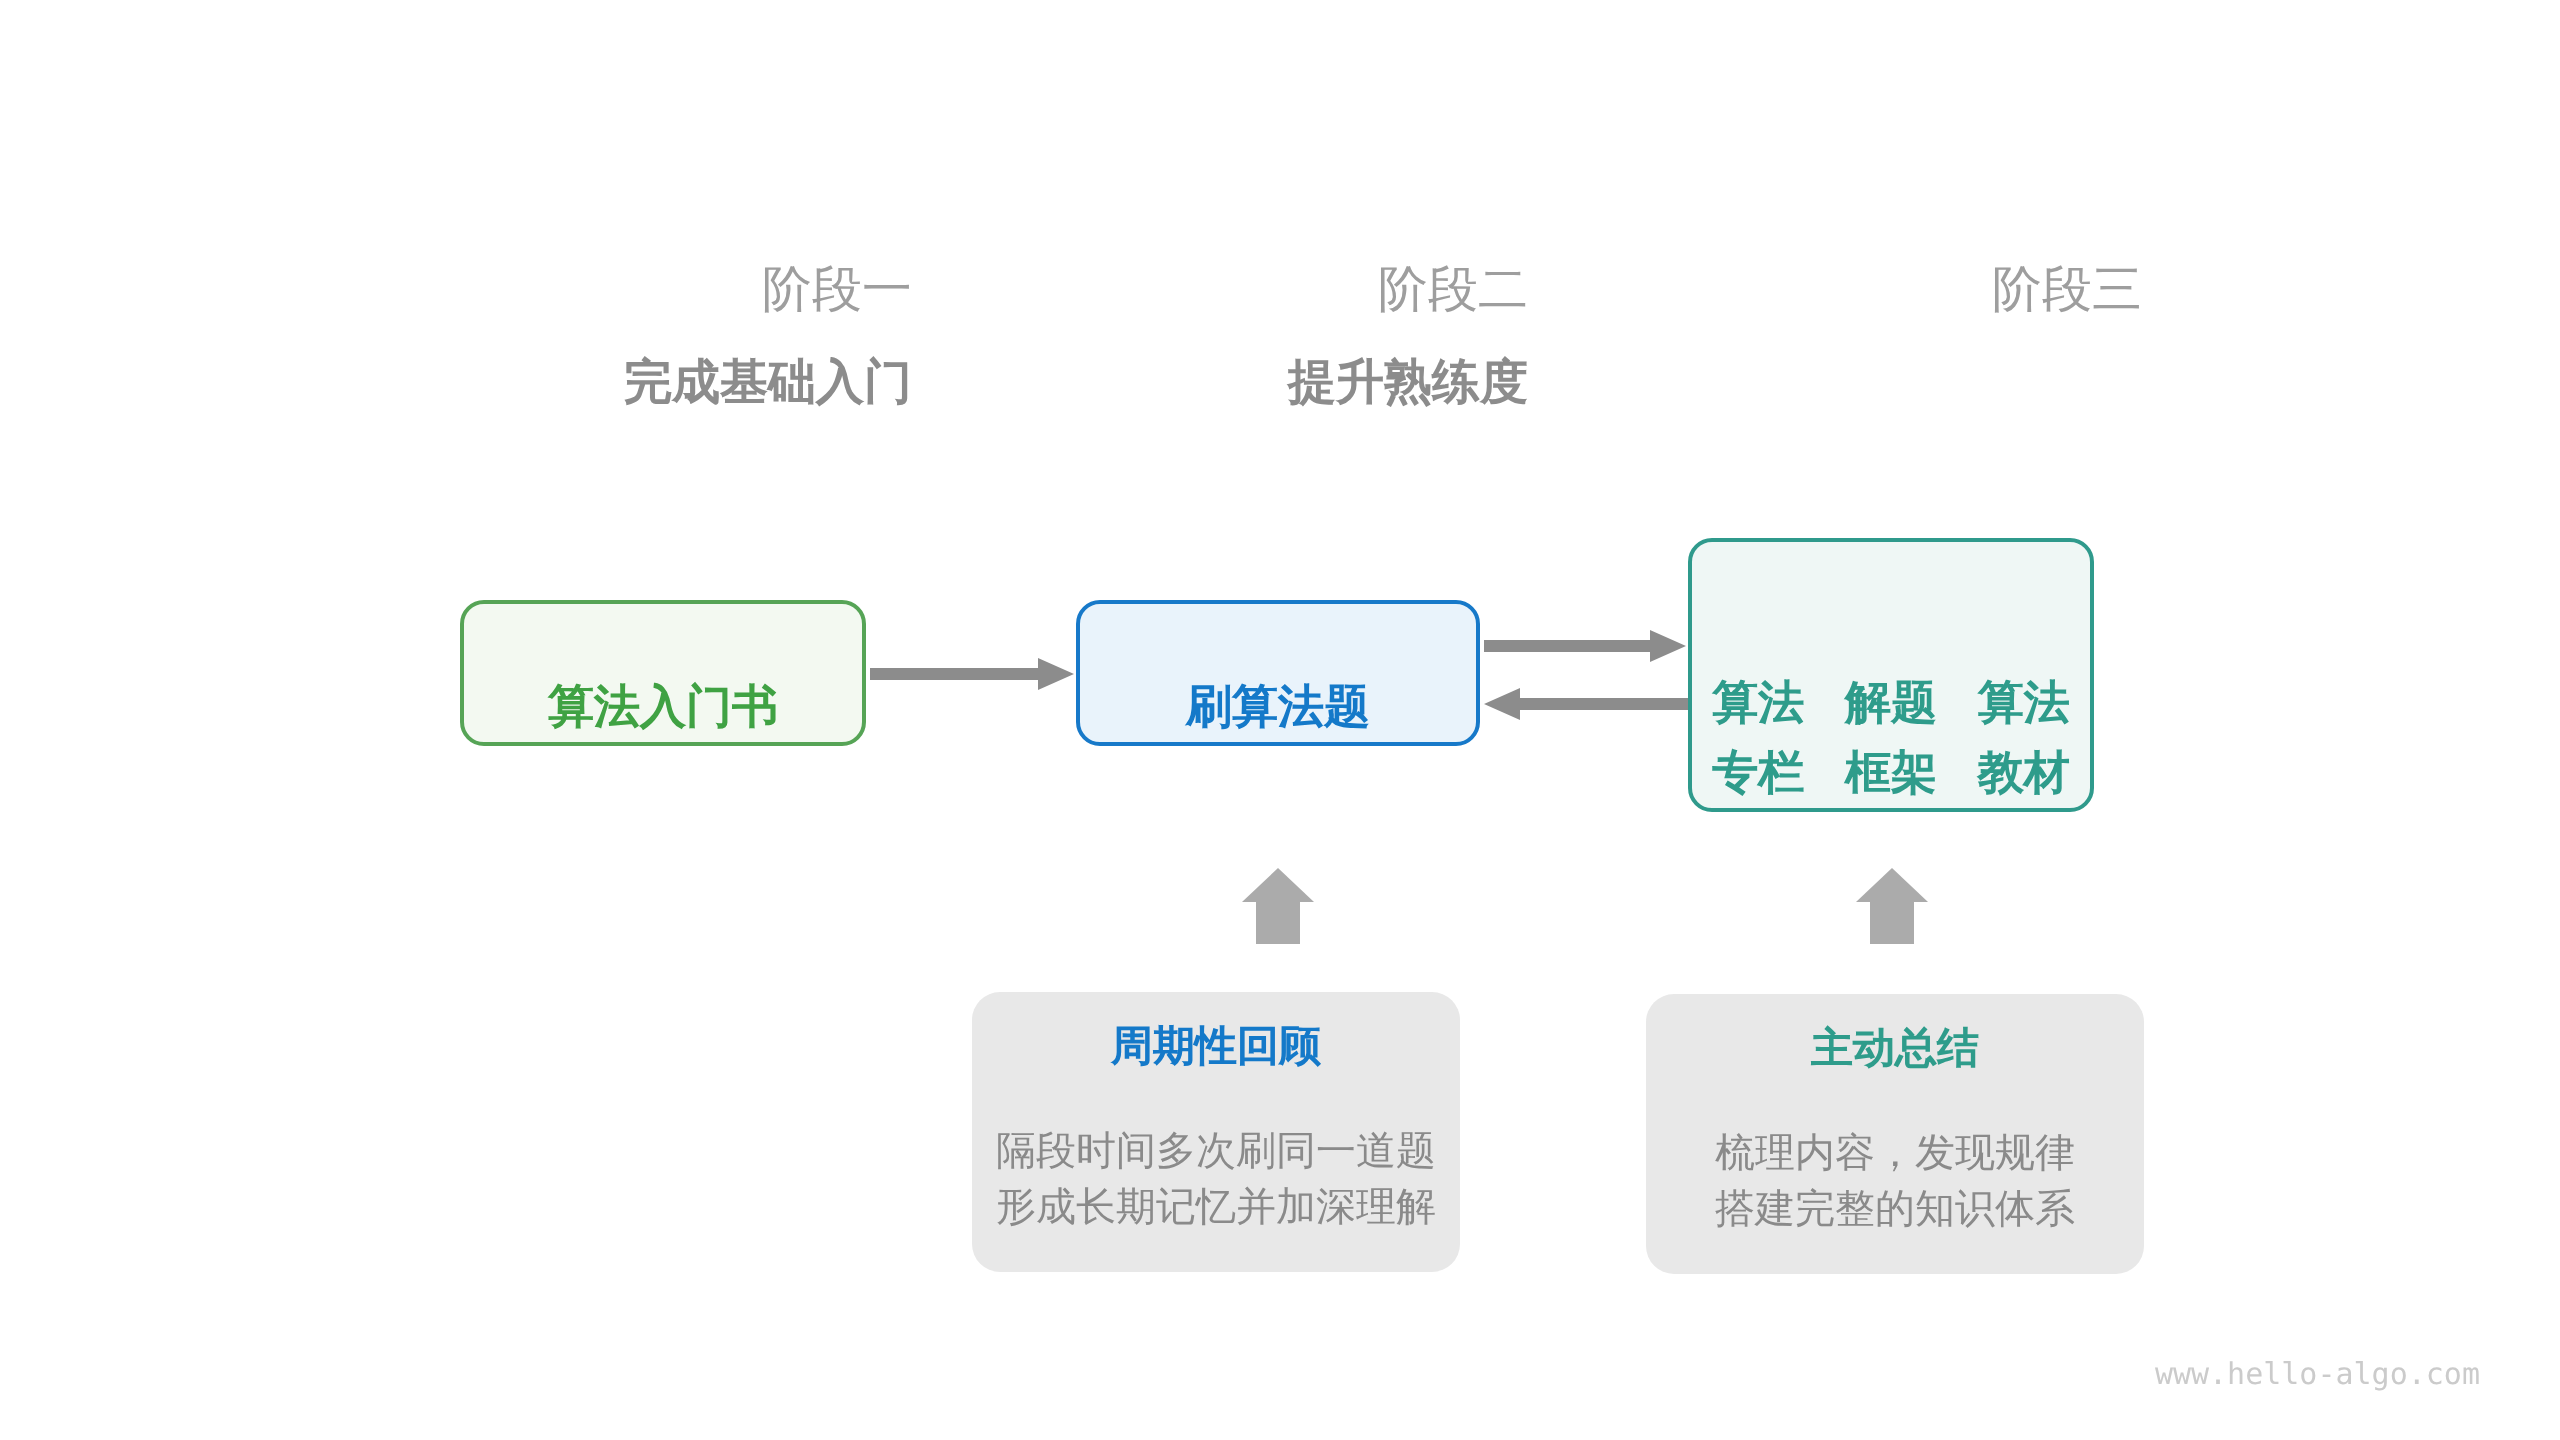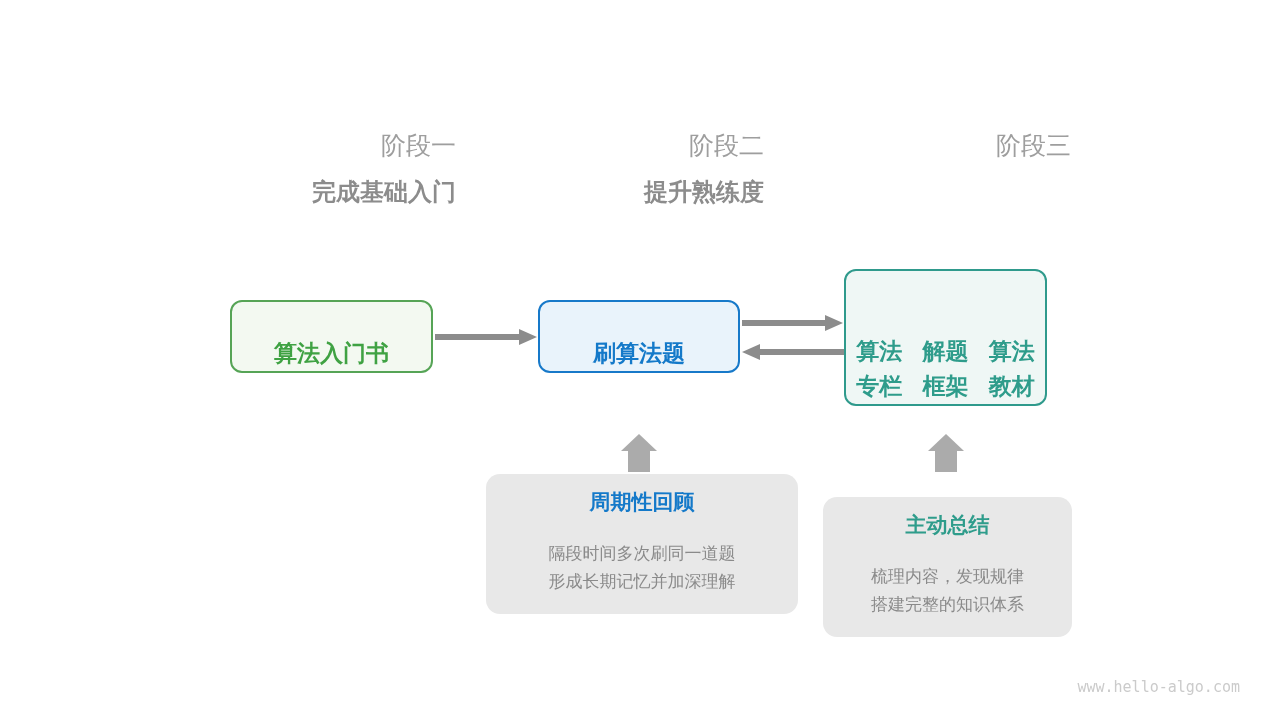--- a/index.html
+++ b/index.html
@@ -79,21 +79,21 @@
   }
   .note-title {
     font-size: 21px;
     line-height: 26px;
     font-weight: 700;
   }
   .note-title-blue { color: #1479c9; }
   .note-title-teal { color: #2e9c8b; text-align: center; }
   .note-body {
     margin-top: 25px;
-    font-size: 17px;
+    font-size: 20px;
     line-height: 28px;
     color: #8a8a8a;
     font-weight: 400;
   }
 
   .watermark {
     font-family: "DejaVu Sans Mono", "Liberation Mono", monospace;
     font-size: 15px;
     color: #cbcbcb;
   }
@@ -137,21 +137,21 @@
 
   <div class="abs h-stem" style="left:760px; top:349px; width:84px;"></div>
   <div class="abs head-left" style="left:742px; top:344px;"></div>
 
   <div class="abs up-head" style="left:621px; top:434px;"></div>
   <div class="abs up-stem" style="left:628px; top:451px;"></div>
 
   <div class="abs up-head" style="left:928px; top:434px;"></div>
   <div class="abs up-stem" style="left:935px; top:451px;"></div>
 
-  <div class="abs note" style="left:486px; top:474px; width:312px; height:140px;">
+  <div class="abs note" style="left:486px; top:496px; width:244px; height:140px;">
     <div class="note-title note-title-blue">周期性回顾</div>
     <div class="note-body">
       <div>隔段时间多次刷同一道题</div>
       <div>形成长期记忆并加深理解</div>
     </div>
   </div>
 
   <div class="abs note" style="left:823px; top:497px; width:249px; height:140px;">
     <div class="note-title note-title-teal">主动总结</div>
     <div class="note-body">

